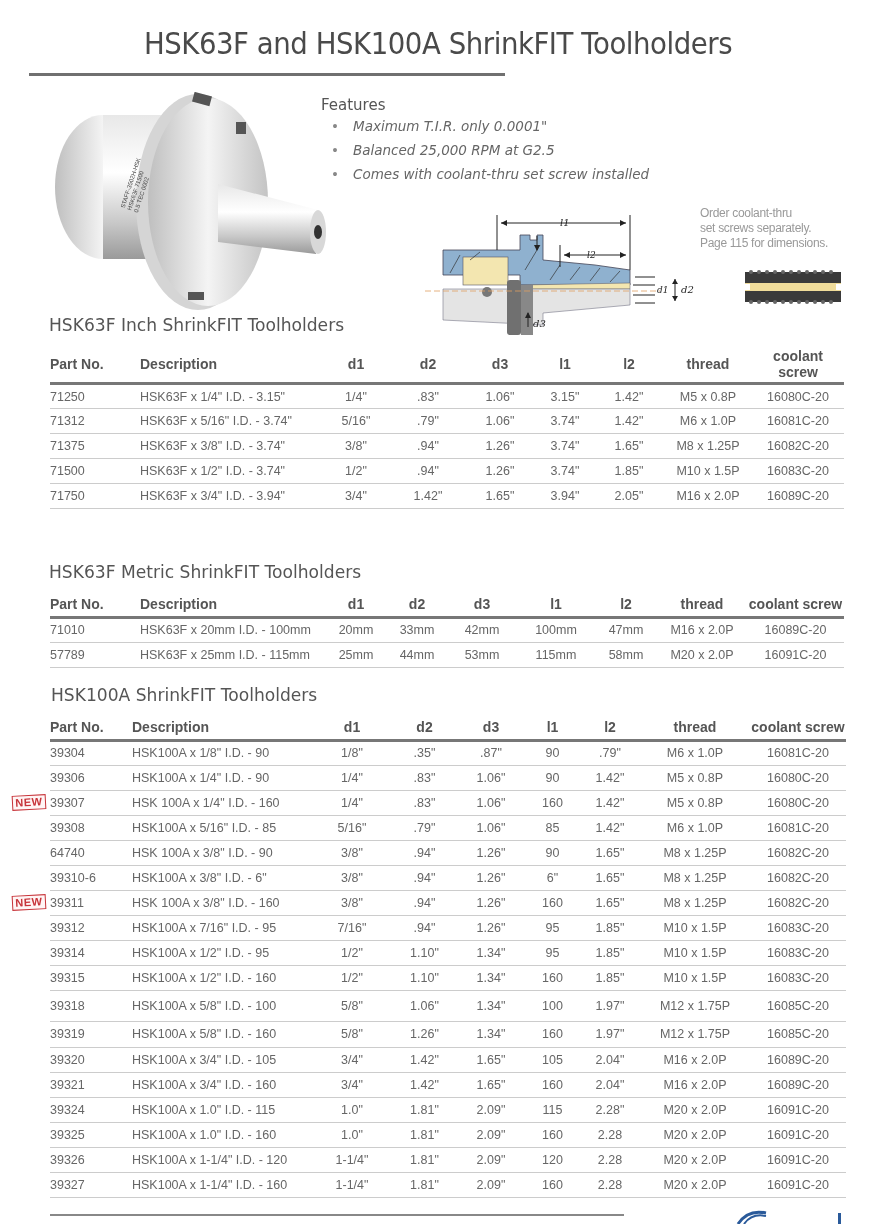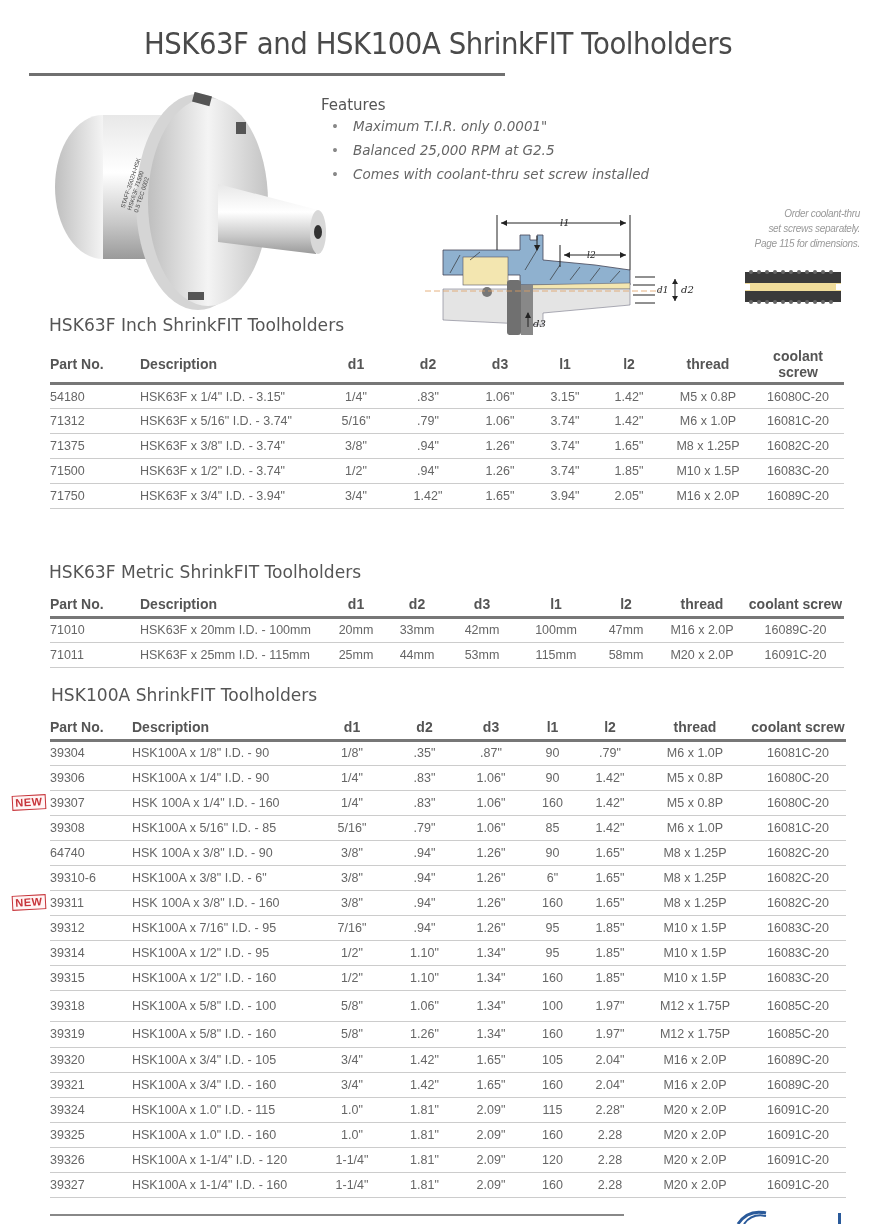--- a/index.html
+++ b/index.html
@@ -6,21 +6,21 @@
   body { width: 876px; height: 1224px; background: #ffffff; font-family: "Liberation Sans", sans-serif; color: #555; position: relative; overflow: hidden; }
   .title { position: absolute; left: 0; top: 26px; width: 876px; text-align: center; font-family: "DejaVu Sans", sans-serif; font-size: 30px; color: #4a4a4a; letter-spacing: -0.5px; font-weight: 400; transform: scaleX(0.92); }
   .title-rule2 { position: absolute; left: 29px; top: 72px; width: 475px; }
   .product-photo { position: absolute; left: 48px; top: 92px; width: 290px; height: 218px; }
   .features { position: absolute; left: 321px; top: 96px; }
   .features h3 { font-family: "DejaVu Sans", sans-serif; font-weight: 400; font-size: 15px; color: #555; }
   .features ul { list-style: none; margin-top: 4px; }
   .features li { font-family: "DejaVu Sans", sans-serif; font-style: italic; font-size: 13.5px; color: #666; margin: 0 0 8px 10px; }
   .features li .bullet { display: inline-block; width: 22px; font-style: normal; color: #888; }
   .diagram { position: absolute; left: 425px; top: 205px; width: 290px; height: 130px; }
-  .screw-note { position: absolute; left: 700px; top: 206px; width: 160px; text-align: right; font-size: 10px; line-height: 15px; color: #999; letter-spacing: -0.3px; font-style: italic; }
+  .screw-note { position: absolute; left: 700px; top: 206px; width: 160px; text-align: left; font-size: 12px; line-height: 15px; color: #999; letter-spacing: -0.3px; }
   .screw-img { position: absolute; left: 743px; top: 268px; width: 100px; height: 38px; }
   .section-title { position: absolute; font-family: "DejaVu Sans", sans-serif; font-size: 18px; color: #555; font-weight: 400; transform-origin: left; transform: scaleX(0.95); }
   table.spec { position: absolute; border-collapse: collapse; font-size: 12.5px; color: #666; }
   table.spec th { font-weight: bold; font-size: 14px; color: #555; text-align: center; border-bottom: 3px solid #777; padding: 0 0 2px 0; height: 22px; transform: scaleX(1); }
   table.spec th.left { text-align: left; }
   table.spec td { text-align: center; border-bottom: 1px solid #ccc; height: 25px; white-space: nowrap; }
   table.spec td.left { text-align: left; }
   .new-badge { position: absolute; left: 12px; width: 34px; height: 15px; border: 1.5px solid #c7343a; color: #c7343a; font-weight: bold; font-size: 11px; line-height: 12px; text-align: center; transform: rotate(-3deg); background: #fff5f5; letter-spacing: 0.5px; }
   .bottom-rule { position: absolute; left: 50px; top: 1214px; width: 574px; height: 2px; background: #888; }
   .logo { position: absolute; left: 736px; top: 1207px; width: 110px; height: 17px; overflow: hidden; }
@@ -184,21 +184,21 @@
         <th>d2</th>
         <th>d3</th>
         <th>l1</th>
         <th>l2</th>
         <th>thread</th>
         <th>coolant screw</th>
       </tr>
     </thead>
   <tbody>
       <tr>
-        <td class="left">54180</td>
+        <td class="left">71250</td>
         <td class="left">HSK63F x 1/4" I.D. - 3.15"</td>
         <td>1/4"</td>
         <td>.83"</td>
         <td>1.06"</td>
         <td>3.15"</td>
         <td>1.42"</td>
         <td>M5 x 0.8P</td>
         <td>16080C-20</td>
       </tr>
       <tr>
@@ -280,21 +280,21 @@
         <td class="left">HSK63F x 20mm I.D. - 100mm</td>
         <td>20mm</td>
         <td>33mm</td>
         <td>42mm</td>
         <td>100mm</td>
         <td>47mm</td>
         <td>M16 x 2.0P</td>
         <td>16089C-20</td>
       </tr>
       <tr>
-        <td class="left">71011</td>
+        <td class="left">57789</td>
         <td class="left">HSK63F x 25mm I.D. - 115mm</td>
         <td>25mm</td>
         <td>44mm</td>
         <td>53mm</td>
         <td>115mm</td>
         <td>58mm</td>
         <td>M20 x 2.0P</td>
         <td>16091C-20</td>
       </tr>
     </tbody>

